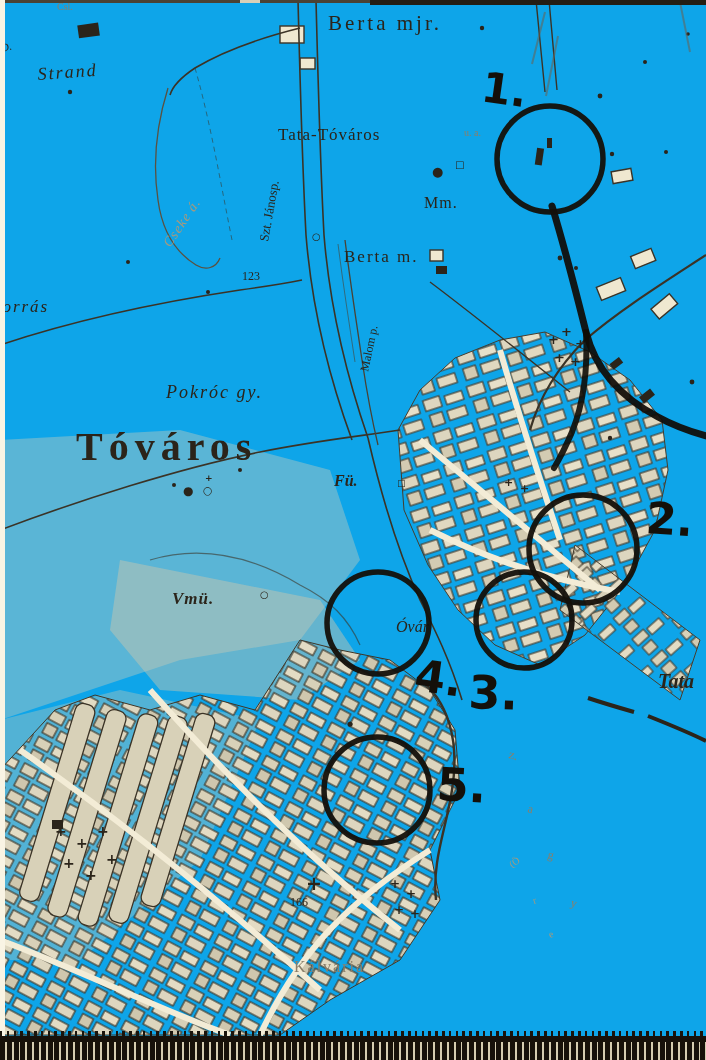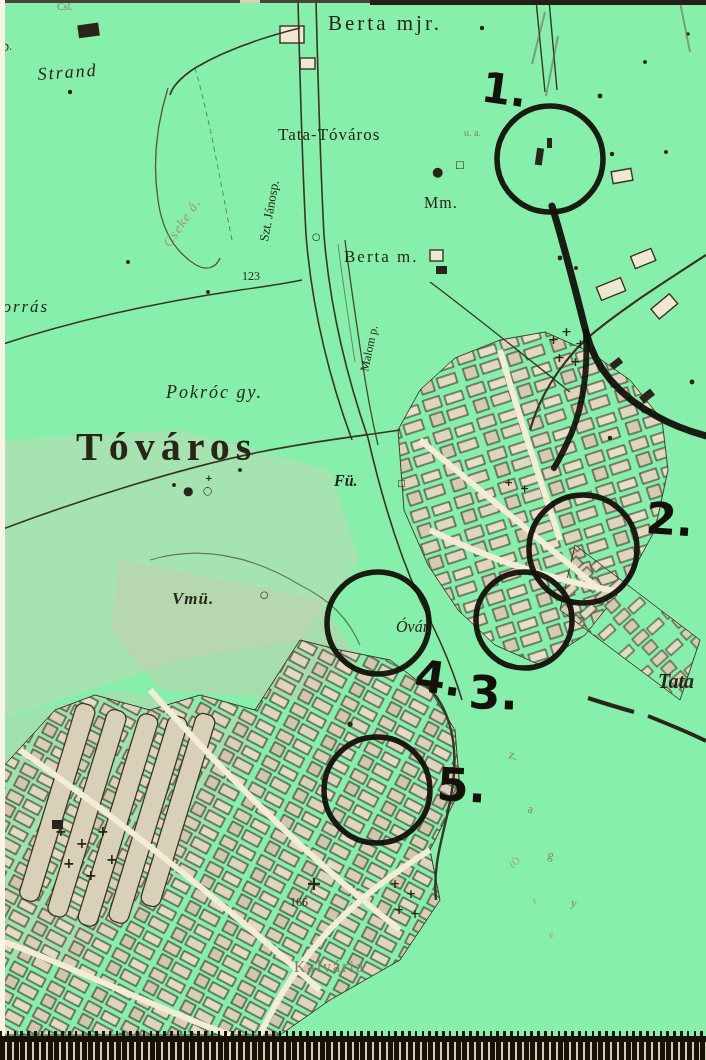--- a/index.html
+++ b/index.html
@@ -1,18 +1,18 @@
 <!DOCTYPE html>
 <html><head>
 <meta charset="utf-8">
 <style>
   html,body{margin:0;padding:0;background:#888;}
   .photo{
     position:relative;width:706px;height:1060px;overflow:hidden;
-    background:#86efac;
+    background:#0ea5e9;
     font-family:"Liberation Serif",serif;
   }
   .photo-edge-left{position:absolute;left:0;top:0;width:5px;height:1060px;background:#f9f4e4;z-index:5;}
   svg{position:absolute;left:0;top:0;}
   
   text.lbl{fill:#2b241a;font-family:"Liberation Serif",serif;}
   text.italic{font-style:italic;}
   text.bold{font-weight:bold;}
   text.serif{font-family:"Liberation Serif",serif;}
   text.sp1{letter-spacing:1px;}

